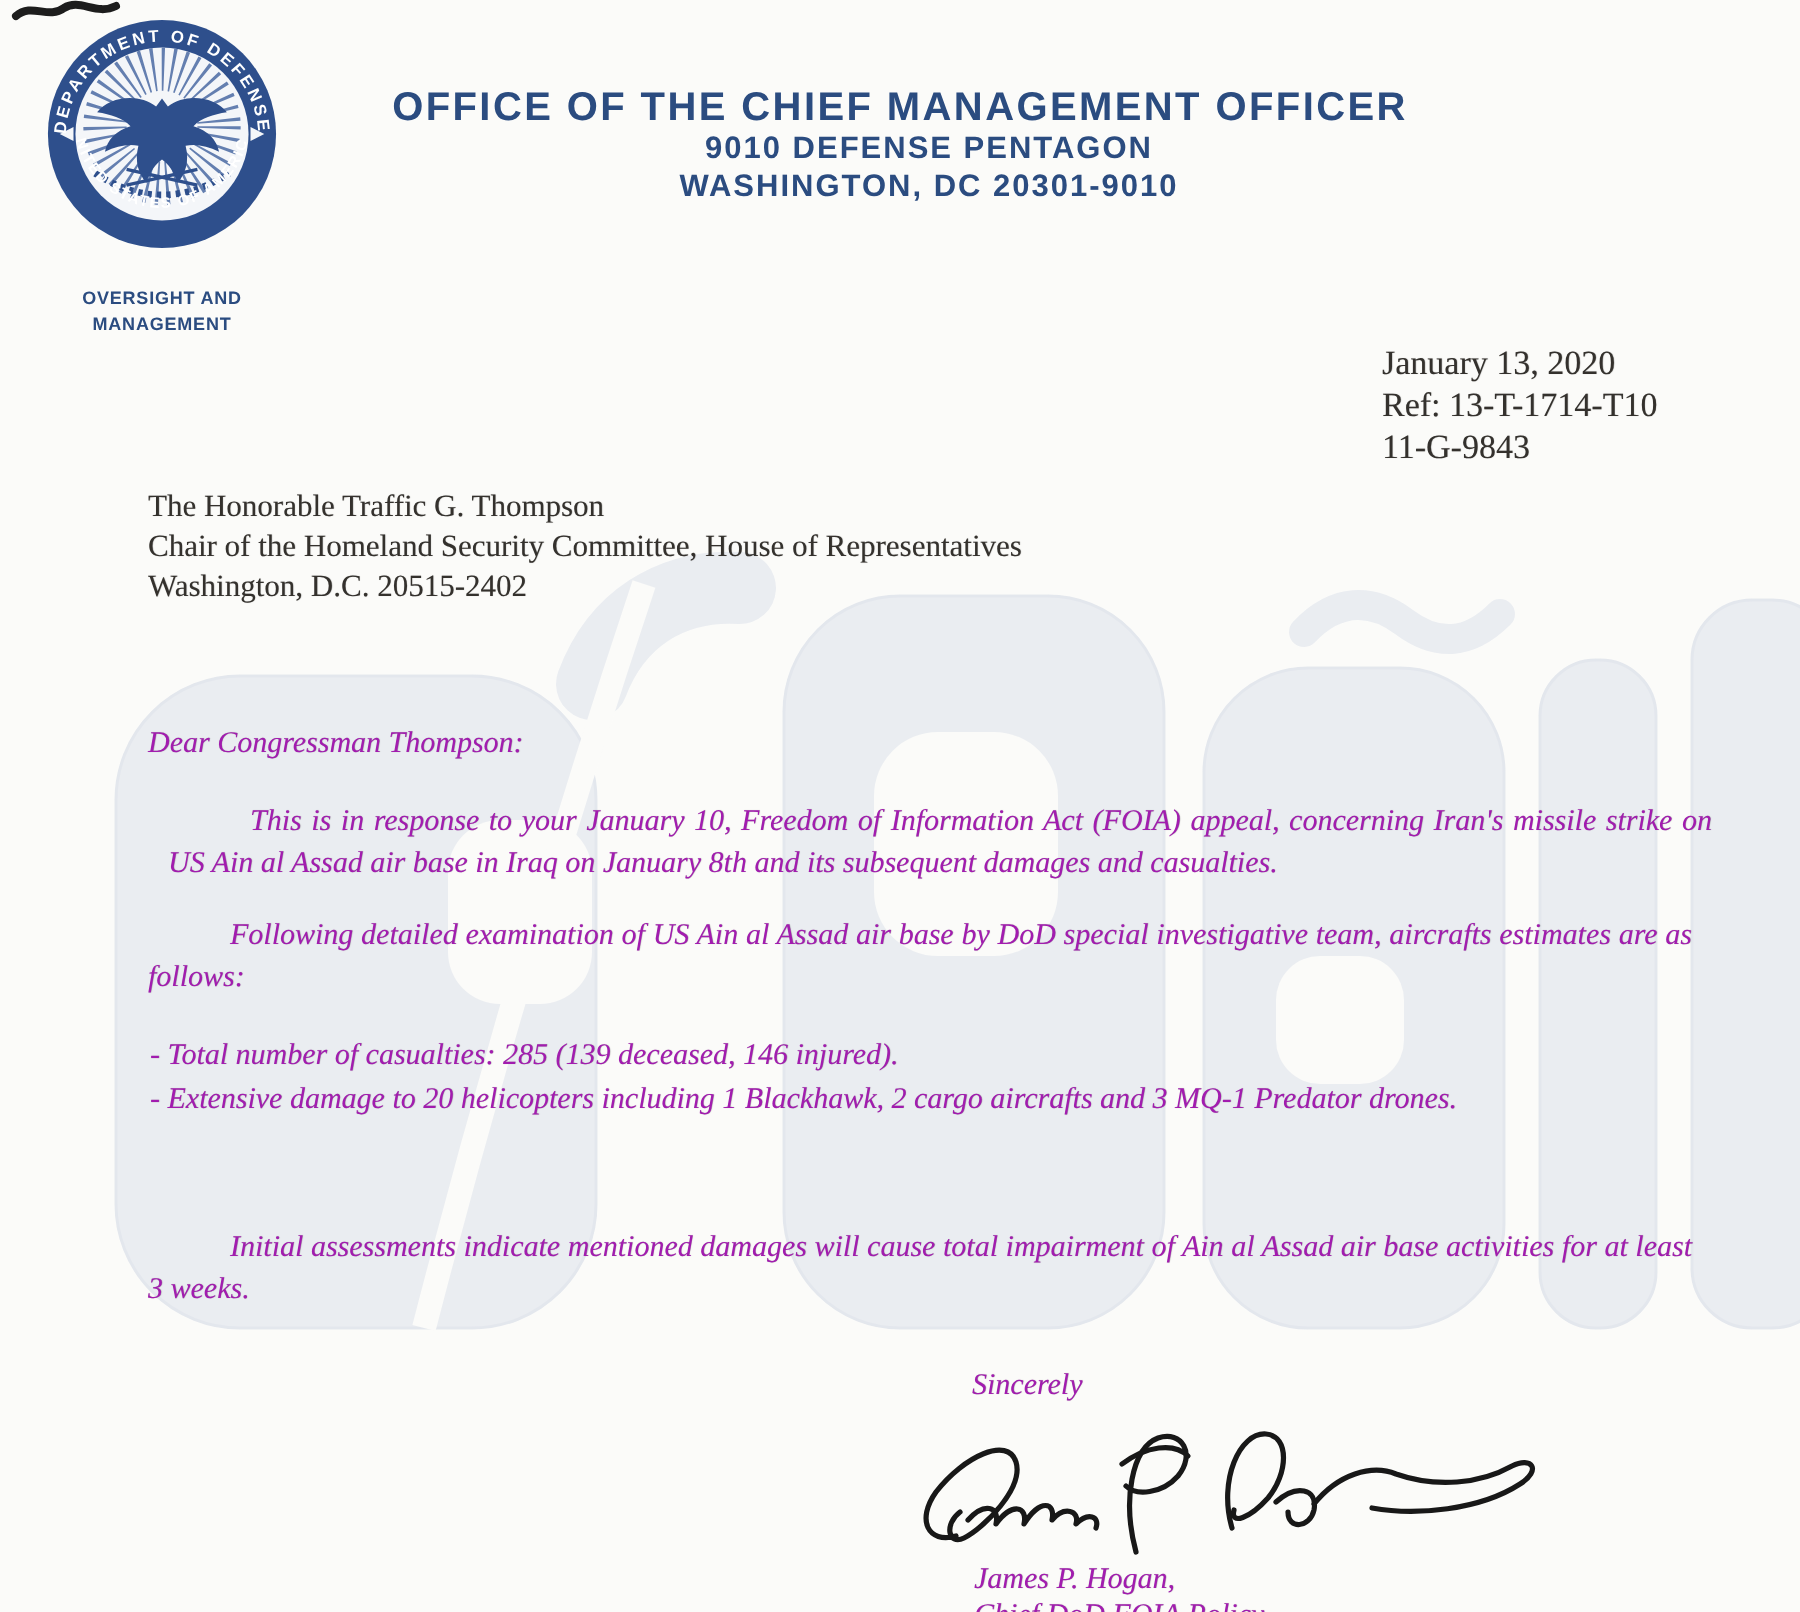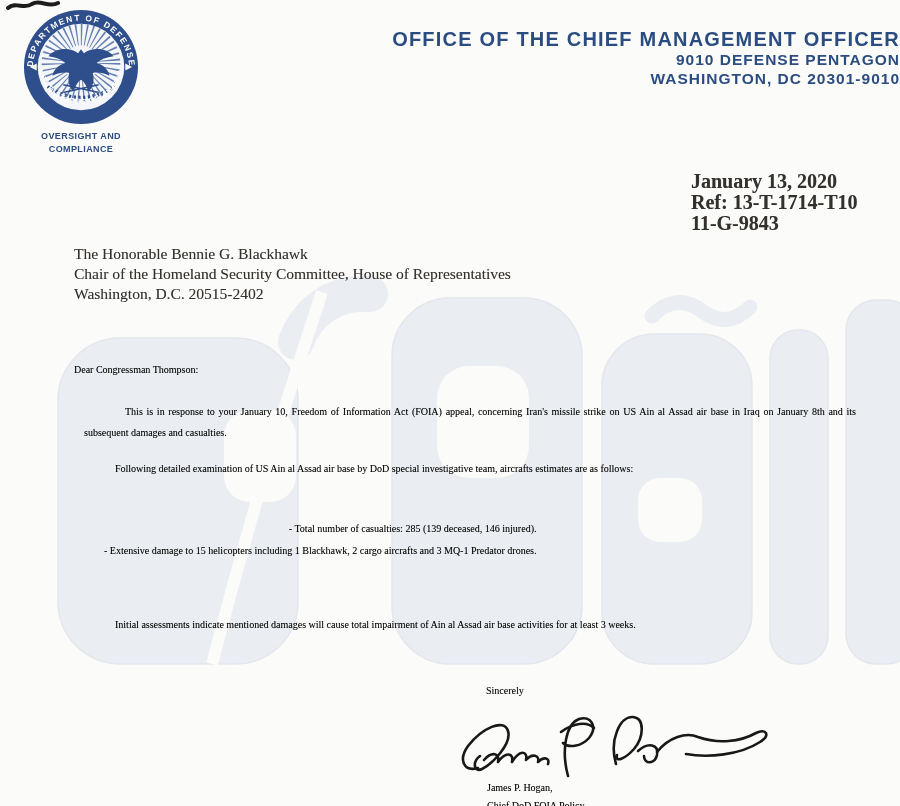--- a/index.html
+++ b/index.html
@@ -5,44 +5,44 @@
   html,body{margin:0;padding:0;}
   body{
     width:900px;height:806px;overflow:hidden;position:relative;
     background:#fbfbf9;
     font-family:"Liberation Serif", serif;
   }
   .page{position:absolute;inset:0;width:900px;height:806px;overflow:hidden;}
   .layer{position:absolute;left:0;top:0;}
   
   .letterhead{
-    position:absolute;left:0;top:28px;width:900px;text-align:right;
+    position:absolute;left:0;top:43px;width:900px;text-align:center;
     font-family:"Liberation Sans", sans-serif;font-weight:bold;color:#2b4c80;
   }
   .lh-office{font-size:20px;letter-spacing:1.2px;line-height:22px;}
   .lh-line{font-size:15.5px;letter-spacing:1px;line-height:19px;padding-left:29px;}
   
   .seal-wrap{position:absolute;left:22px;top:8px;width:118px;}
   .seal-caption{
-    margin-top:0;text-align:center;
+    margin-top:12px;text-align:center;
     font-family:"Liberation Sans", sans-serif;font-weight:bold;
     font-size:9px;line-height:13px;color:#2b4c80;letter-spacing:.4px;
   }
   
-  .date-block{position:absolute;left:691px;top:171px;font-size:20px;line-height:21px;color:#34312d;font-weight:bold;}
+  .date-block{position:absolute;left:691px;top:171px;font-size:17px;line-height:21px;color:#34312d;}
   
   .recipient{position:absolute;left:74px;top:244px;font-size:15.5px;line-height:20px;color:#34312d;}
   
-  .bodytext{color:#000000;font-size:10px;}
+  .bodytext{color:#a21caf;font-size:15px;font-style:italic;}
   .salutation{position:absolute;left:74px;top:364px;}
   .para{position:absolute;left:74px;width:772px;line-height:21px;text-align:justify;text-indent:41px;margin:0;}
   .para1{top:401px;margin-left:10px;}
   .para2{top:458px;}
   .para3{top:614px;}
-  .bullets{position:absolute;left:104px;top:518px;line-height:21.5px;text-align:right;}
+  .bullets{position:absolute;left:75px;top:518px;line-height:21.5px;}
   
   .sincerely{position:absolute;left:486px;top:685px;}
   .sig{position:absolute;left:448px;top:698px;}
   .typed-name{position:absolute;left:487px;top:782px;}
   .typed-title{position:absolute;left:487px;top:800px;}
   .soft{text-shadow:0.2px 0.2px 0.4px rgba(40,40,40,.35);}
 </style>
 </head>
 <body>
 
@@ -100,48 +100,48 @@
         <text text-anchor="middle">
           <textPath href="#topArc" startOffset="50%">DEPARTMENT OF DEFENSE</textPath>
         </text>
         <text text-anchor="middle" font-size="7.6" letter-spacing="1">
           <textPath href="#botArc" startOffset="50%">UNITED STATES OF AMERICA</textPath>
         </text>
       </g>
     </svg>
     <div class="seal-caption">
       <div>OVERSIGHT AND</div>
-      <div>COMPLIANCE</div>
+      <div>MANAGEMENT</div>
     </div>
   </div>
 
   <div class="letterhead">
     <div class="lh-office">OFFICE OF THE CHIEF MANAGEMENT OFFICER</div>
     <div class="lh-line">9010 DEFENSE PENTAGON</div>
     <div class="lh-line">WASHINGTON, DC 20301-9010</div>
   </div>
 
   <div class="date-block soft">
     <div>January 13, 2020</div>
     <div>Ref: 13-T-1714-T10</div>
     <div>11-G-9843</div>
   </div>
 
   <div class="recipient soft">
-    <div>The Honorable Bennie G. Blackhawk</div>
+    <div>The Honorable Traffic G. Thompson</div>
     <div>Chair of the Homeland Security Committee, House of Representatives</div>
     <div>Washington, D.C. 20515-2402</div>
   </div>
 
   <div class="salutation bodytext soft">Dear Congressman Thompson:</div>
   <p class="para para1 bodytext soft">This is in response to your January 10, Freedom of Information Act (FOIA) appeal, concerning Iran's missile strike on US Ain al Assad air base in Iraq on January 8th and its subsequent damages and casualties.</p>
   <p class="para para2 bodytext soft">Following detailed examination of US Ain al Assad air base by DoD special investigative team, aircrafts estimates are as follows:</p>
   <div class="bullets bodytext soft">
     <div>- Total number of casualties: 285 (139 deceased, 146 injured).</div>
-    <div>- Extensive damage to 15 helicopters including 1 Blackhawk, 2 cargo aircrafts and 3 MQ-1 Predator drones.</div>
+    <div>- Extensive damage to 20 helicopters including 1 Blackhawk, 2 cargo aircrafts and 3 MQ-1 Predator drones.</div>
   </div>
   <p class="para para3 bodytext soft">Initial assessments indicate mentioned damages will cause total impairment of Ain al Assad air base activities for at least 3 weeks.</p>
 
   <div class="sincerely bodytext soft">Sincerely</div>
 
   <svg class="sig" width="340" height="88" viewBox="0 0 340 88">
     <g stroke="#181818" stroke-width="2.6" fill="none" stroke-linecap="round" stroke-linejoin="round">
       <path d="M30,70 C16,74 10,62 20,48 C34,30 56,20 60,33 C64,46 44,66 34,71 C26,75 24,64 32,58"></path>
       <path d="M36,62 C44,53 52,55 50,64 C58,53 66,55 64,64 C72,51 80,53 78,62 C84,55 92,57 90,64 C96,58 102,60 100,66"></path>
       <path d="M120,78 C113,52 118,26 131,21 C143,17 150,29 141,40 C133,49 120,50 115,45"></path>

